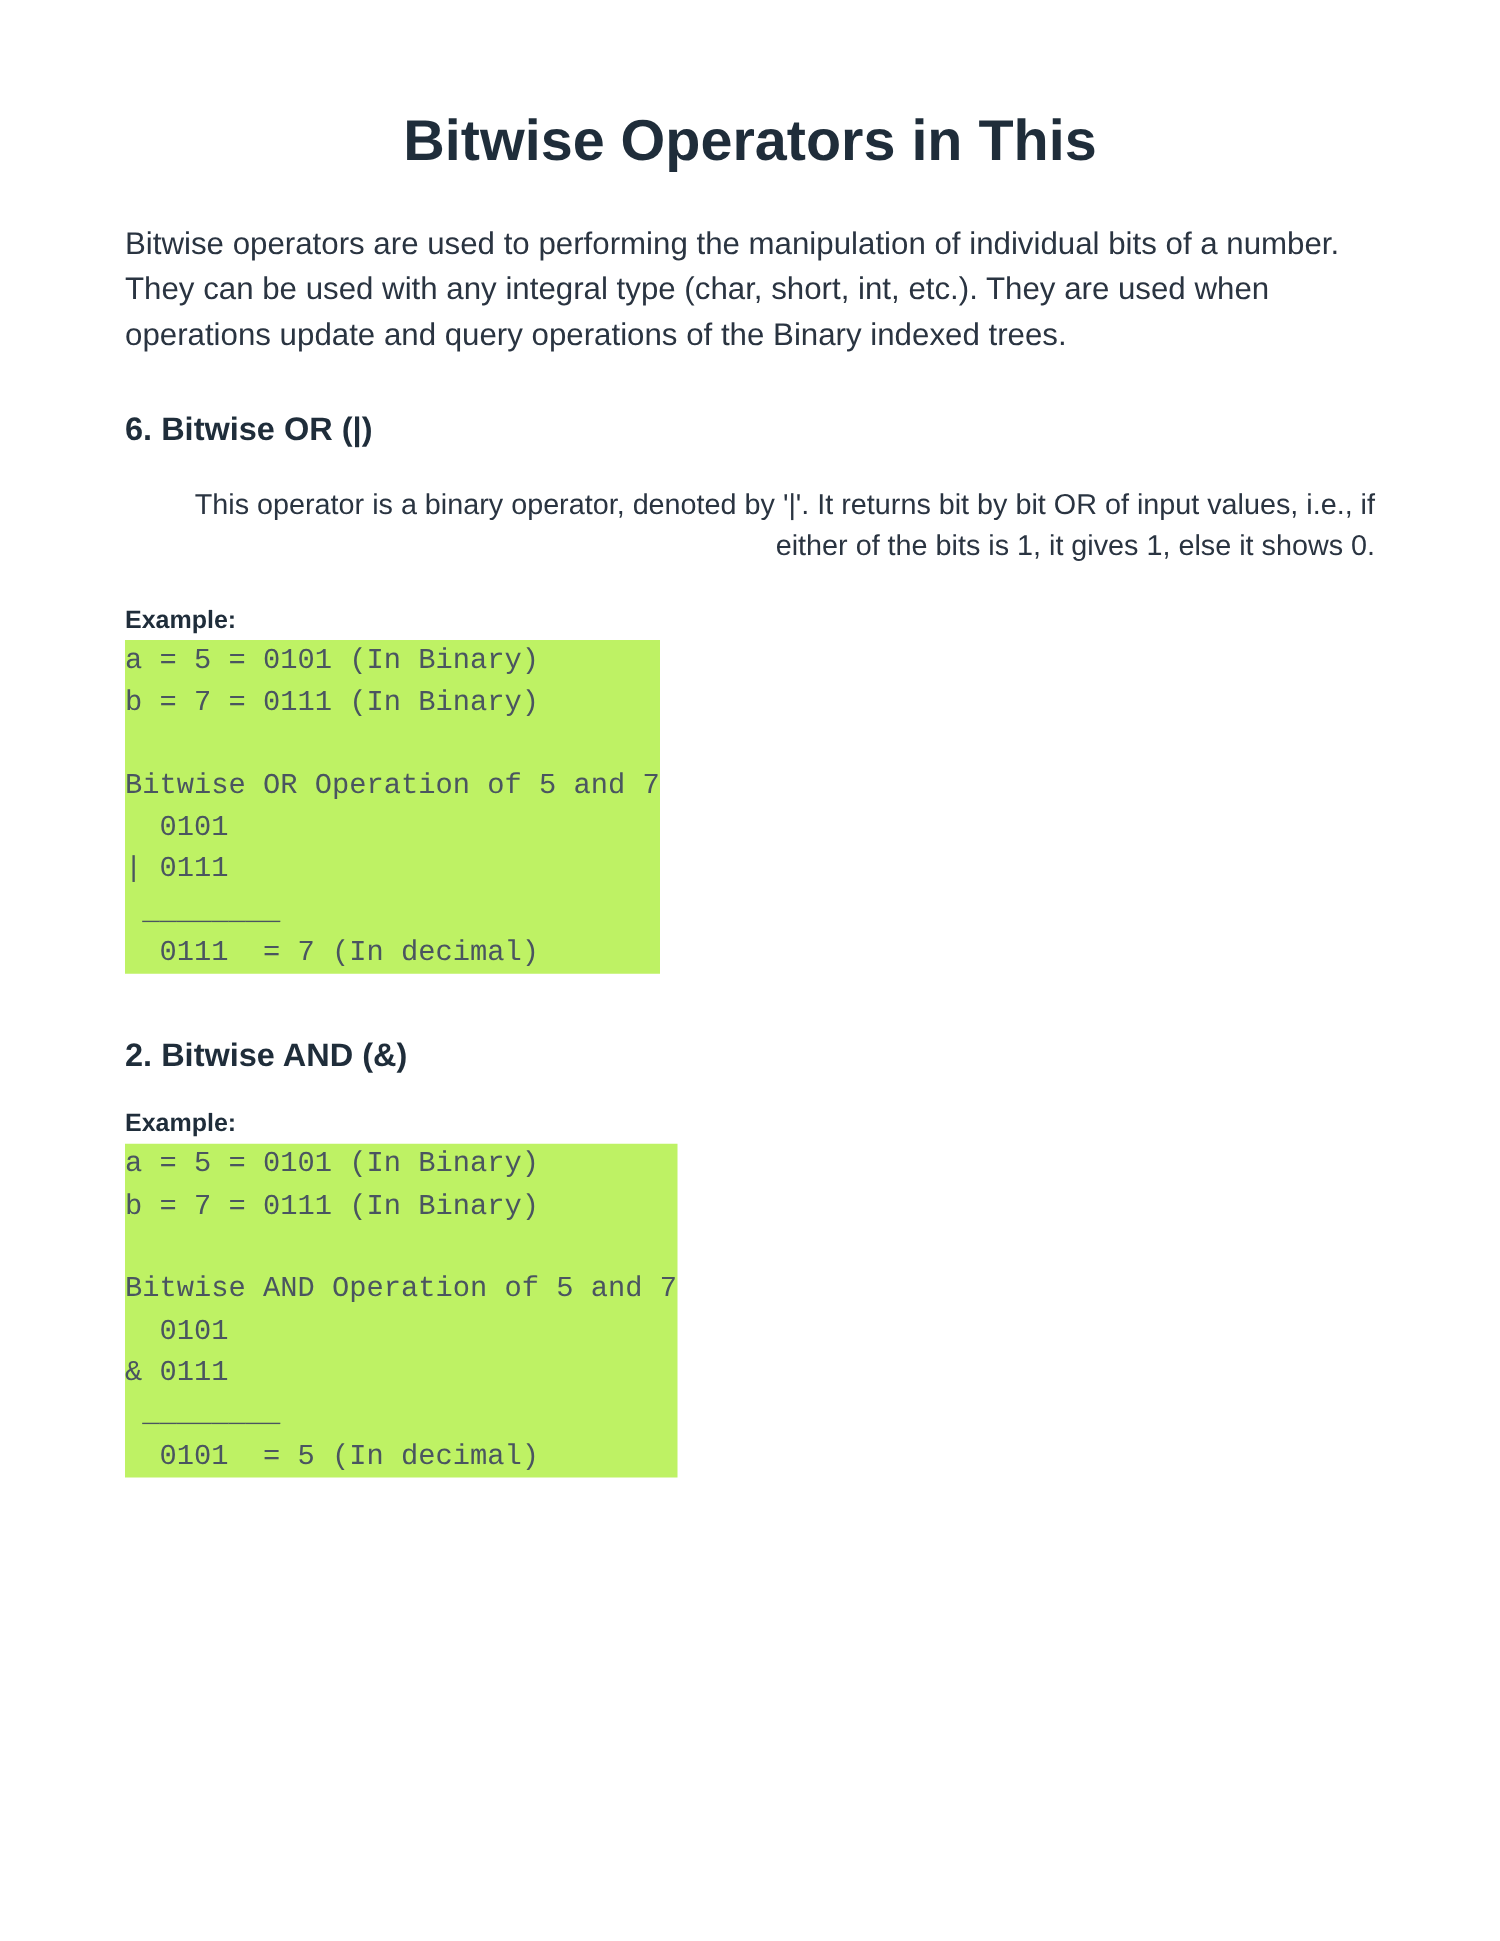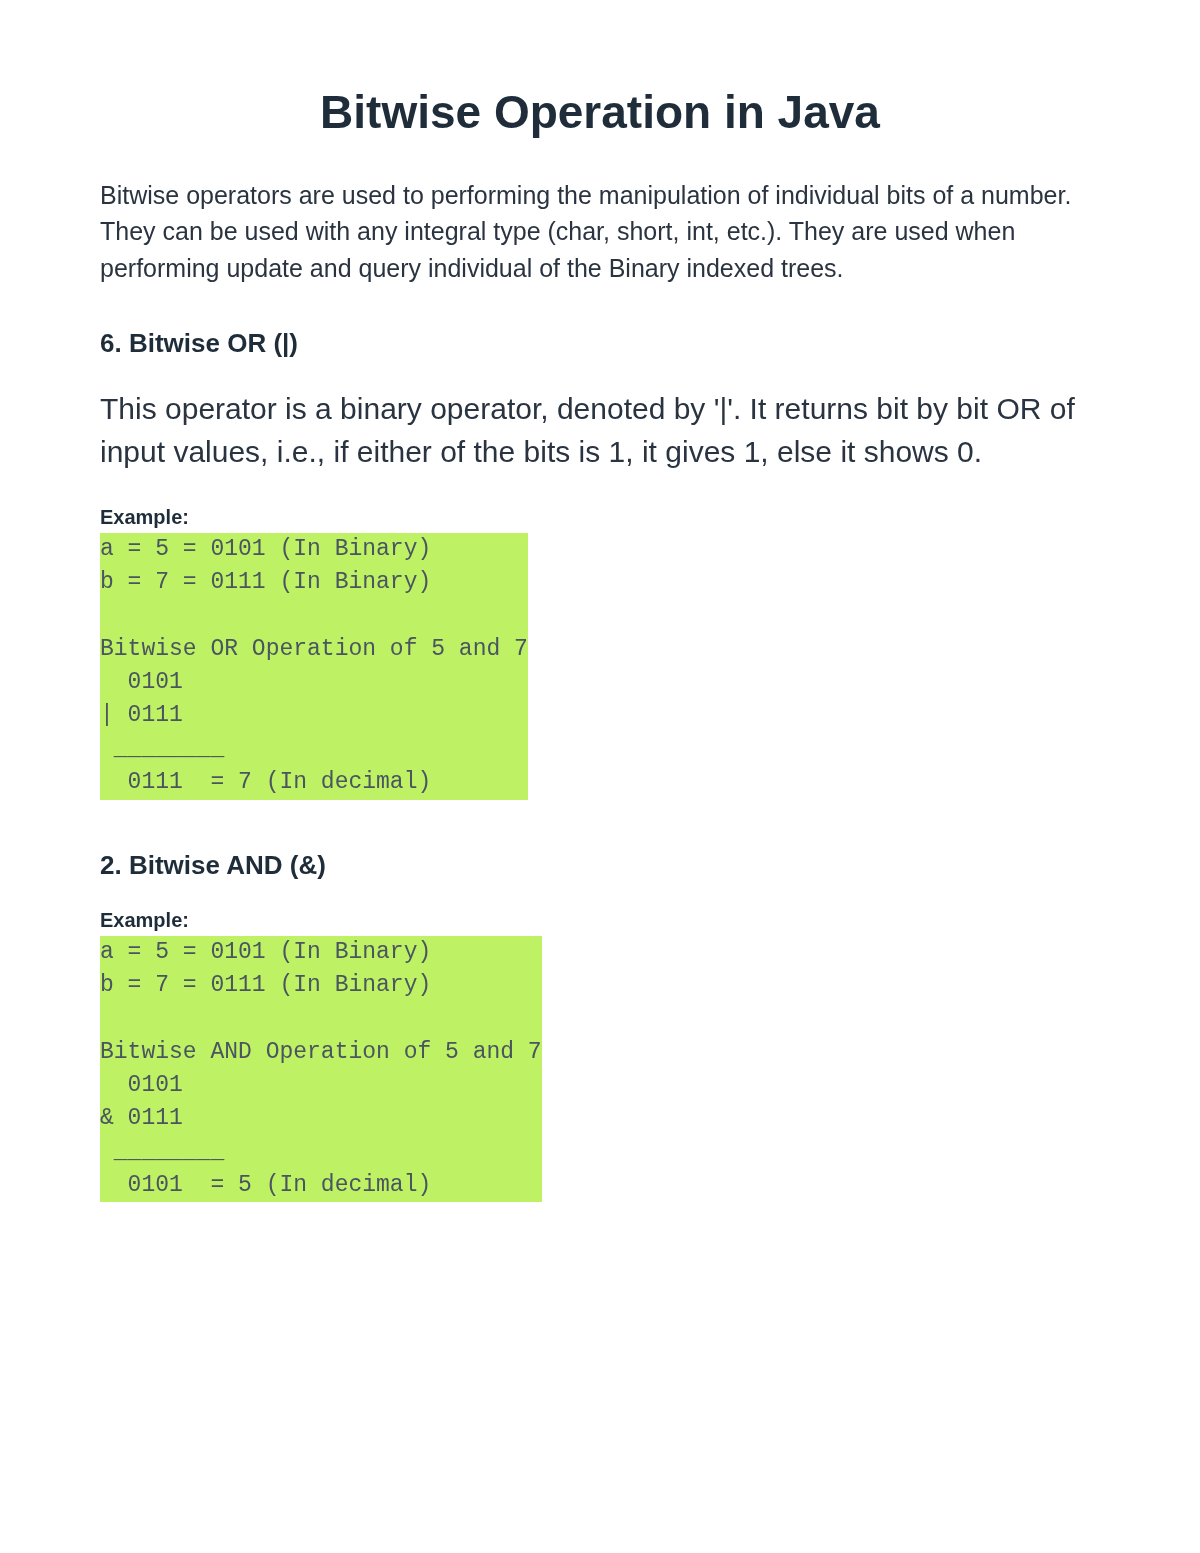--- a/index.html
+++ b/index.html
@@ -28,24 +28,25 @@
       color: #2a3441;
       margin-bottom: 42px;
     }
     h2 {
       font-size: 26px;
       font-weight: 700;
       color: #1f2d3a;
       margin-bottom: 28px;
     }
     .desc {
-      font-size: 30px;
+      font-size: 23px;
       line-height: 1.45;
       color: #2a3441;
       margin-bottom: 32px;
+      text-align: right;
     }
     .example-label {
       font-size: 20px;
       font-weight: 700;
       color: #1f2d3a;
       margin-bottom: 4px;
     }
     pre {
       font-family: "Courier New", Courier, monospace;
       font-size: 23px;
@@ -56,23 +57,23 @@
       display: inline-block;
       margin-bottom: 40px;
     }
     .section {
       margin-bottom: 10px;
     }
   </style>
 </head>
 <body>
 
-<h1>Bitwise Operation in Java</h1>
+<h1>Bitwise Operators in This</h1>
 
-<p class="intro">Bitwise operators are used to performing the manipulation of individual bits of a number. They can be used with any integral type (char, short, int, etc.). They are used when performing update and query individual of the Binary indexed trees.</p>
+<p class="intro">Bitwise operators are used to performing the manipulation of individual bits of a number. They can be used with any integral type (char, short, int, etc.). They are used when operations update and query operations of the Binary indexed trees.</p>
 
 <div class="section">
   <h2>6. Bitwise OR (|)</h2>
   <p class="desc">This operator is a binary operator, denoted by '|'. It returns bit by bit OR of input values, i.e., if either of the bits is 1, it gives 1, else it shows 0.</p>
   <div class="example-label">Example:</div>
   <pre>a = 5 = 0101 (In Binary)
 b = 7 = 0111 (In Binary)
 
 Bitwise OR Operation of 5 and 7
   0101

